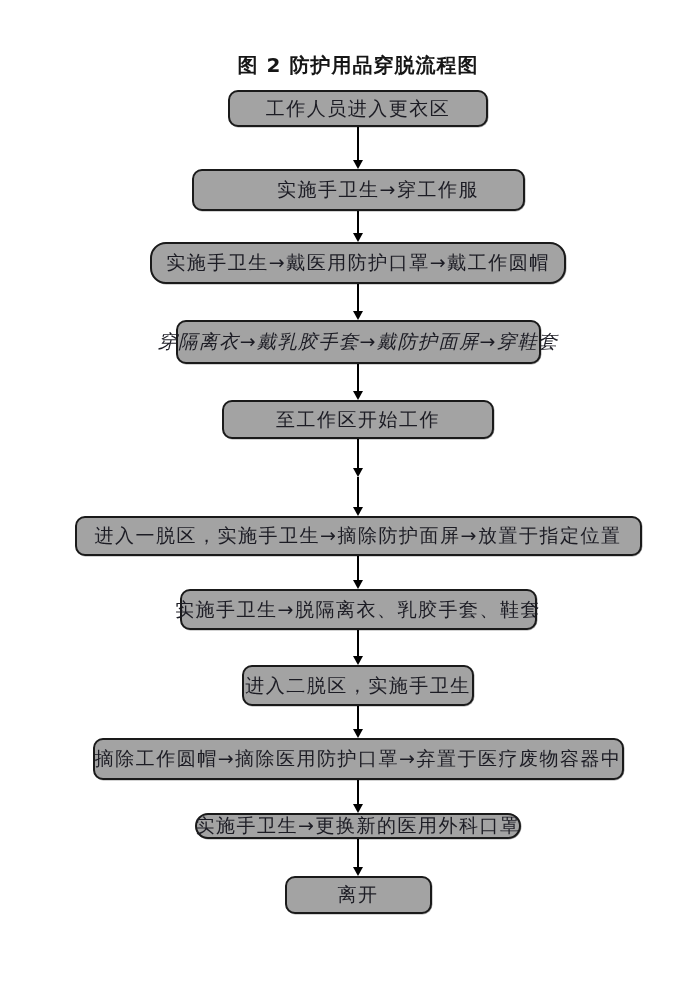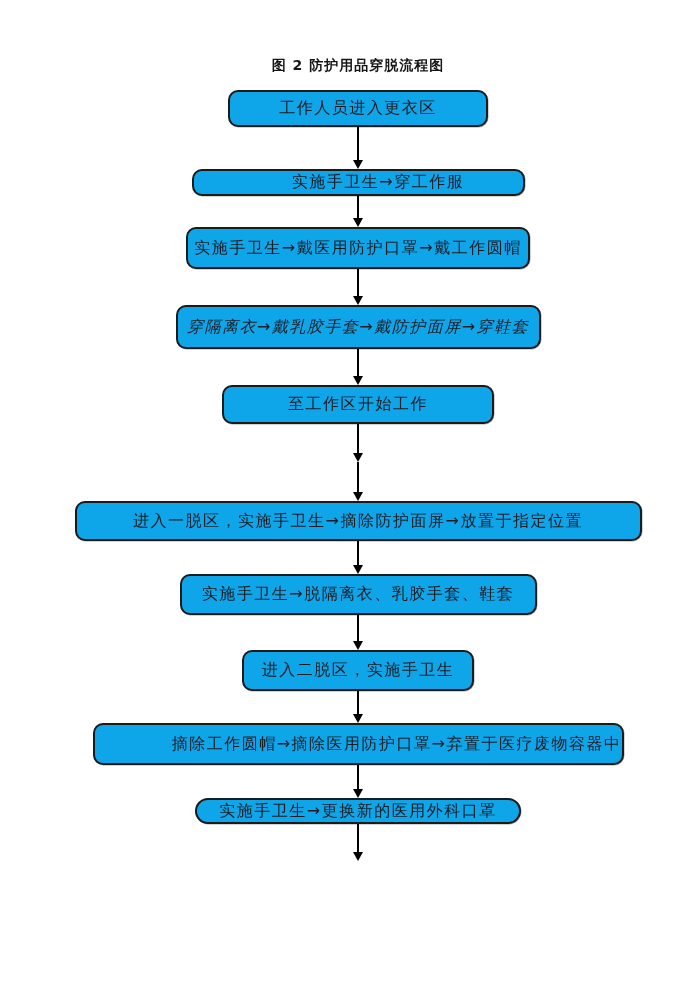--- a/index.html
+++ b/index.html
@@ -18,46 +18,46 @@
   .flow {
     position: absolute;
     left: 16px;
     top: 52px;
     width: 684px;
     display: flex;
     flex-direction: column;
     align-items: center;
   }
   .fig-title {
-    font-size: 14px;
+    font-size: 20px;
     font-weight: bold;
     color: #161616;
     line-height: 26px;
     margin-bottom: 12px;
     letter-spacing: 1px;
     white-space: nowrap;
   }
   .step {
     box-sizing: border-box;
     display: flex;
     align-items: center;
     justify-content: center;
-    background: #0ea5e9;
+    background: #a3a3a3;
     border: 2px solid #1a1a1a;
     border-radius: 10px;
     color: #1c1c24;
-    font-size: 16px;
+    font-size: 19px;
     letter-spacing: 1.5px;
     white-space: nowrap;
     box-shadow: 0.5px 0.5px 0 rgba(0,0,0,0.35);
   }
   
   .s1  { width: 260px; height: 37px; }
-  .s2  { width: 333px; height: 27px; padding-left: 40px; }
-  .s3  { width: 344px; height: 42px; }
+  .s2  { width: 333px; height: 42px; padding-left: 40px; }
+  .s3  { width: 416px; height: 42px; border-radius: 16px; }
   .s4  { width: 365px; height: 44px; font-style: italic; }
   .s5  { width: 272px; height: 39px; }
   .s6  { width: 228px; height: 37px; }
   .s7  { width: 567px; height: 40px; }
   .s8  { width: 357px; height: 41px; text-align: right; }
   .s9  { width: 232px; height: 41px; }
   .s10 { width: 531px; height: 42px; justify-content: flex-end; }
   .s11 { width: 326px; height: 26px; border-radius: 14px; }
   .s12 { width: 147px; height: 38px; }
   
@@ -150,15 +150,18 @@
     <div class="step s10">
       <span>摘除工作圆帽→摘除医用防护口罩→弃置于医疗废物容器中</span>
     </div>
     <div class="arrow a10"></div>
 
     <div class="step s11">
       <span>实施手卫生→更换新的医用外科口罩</span>
     </div>
     <div class="arrow a11"></div>
 
+    <div class="step s12">
+      <span>离开</span>
+    </div>
 
   </div>
 </div>
 
 </body></html>

